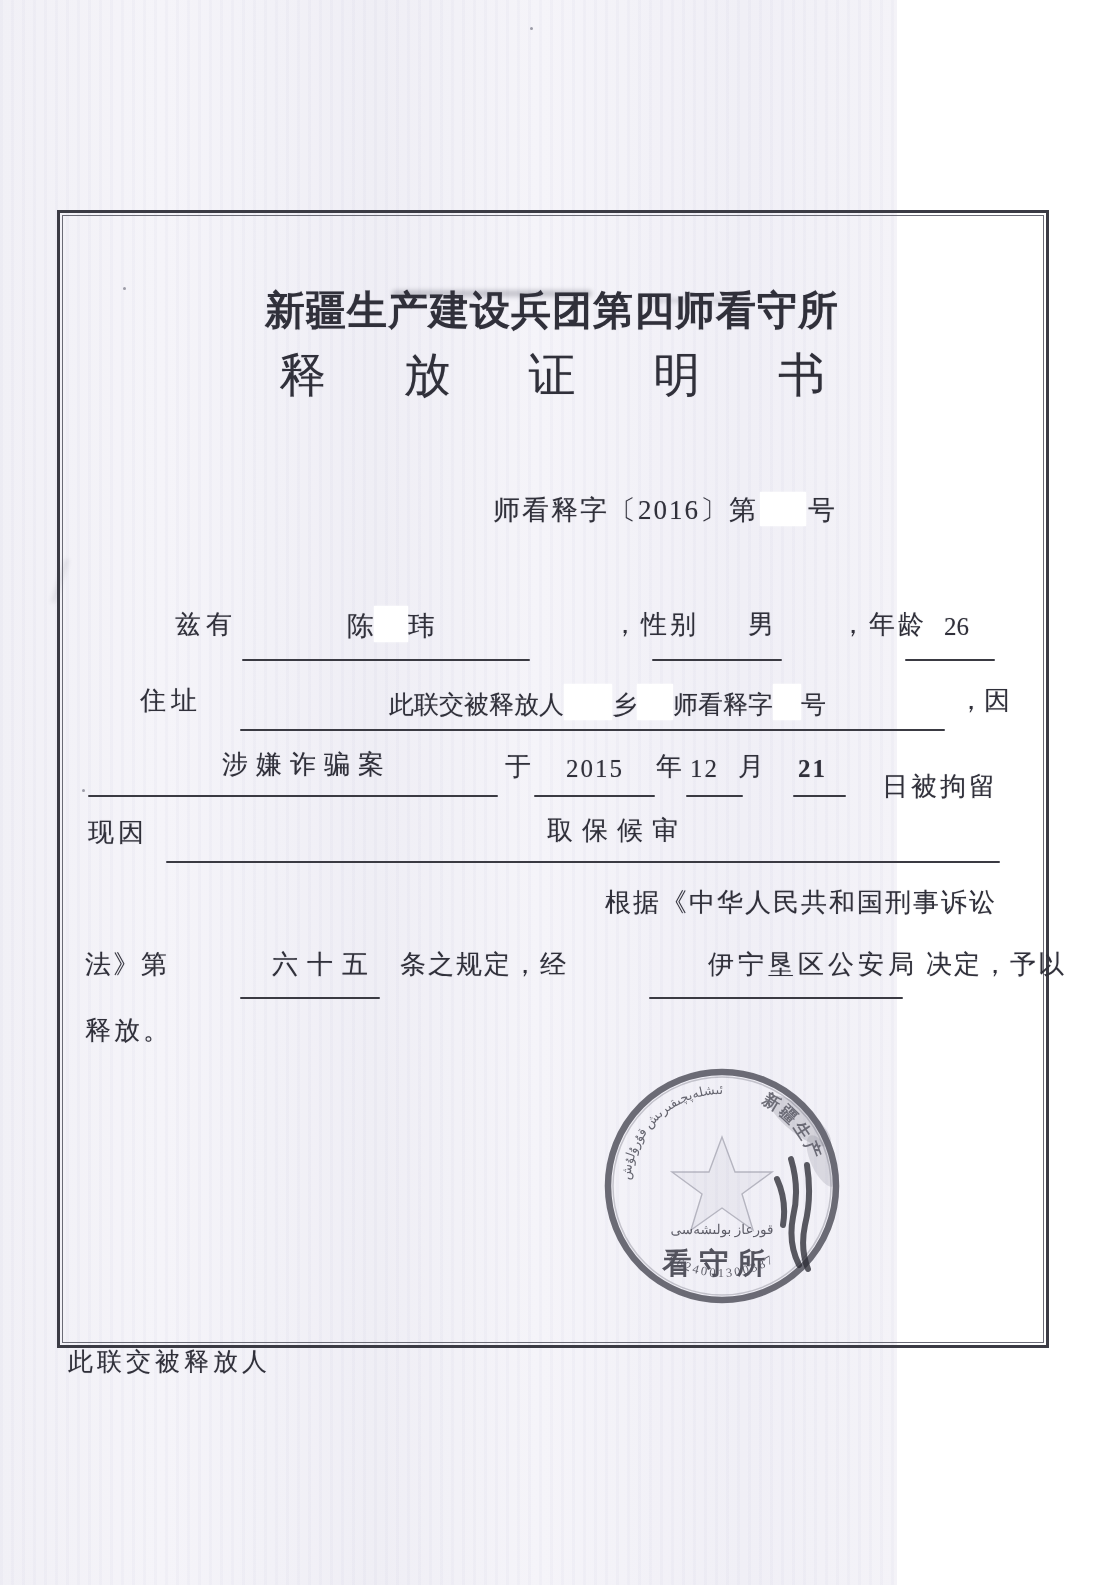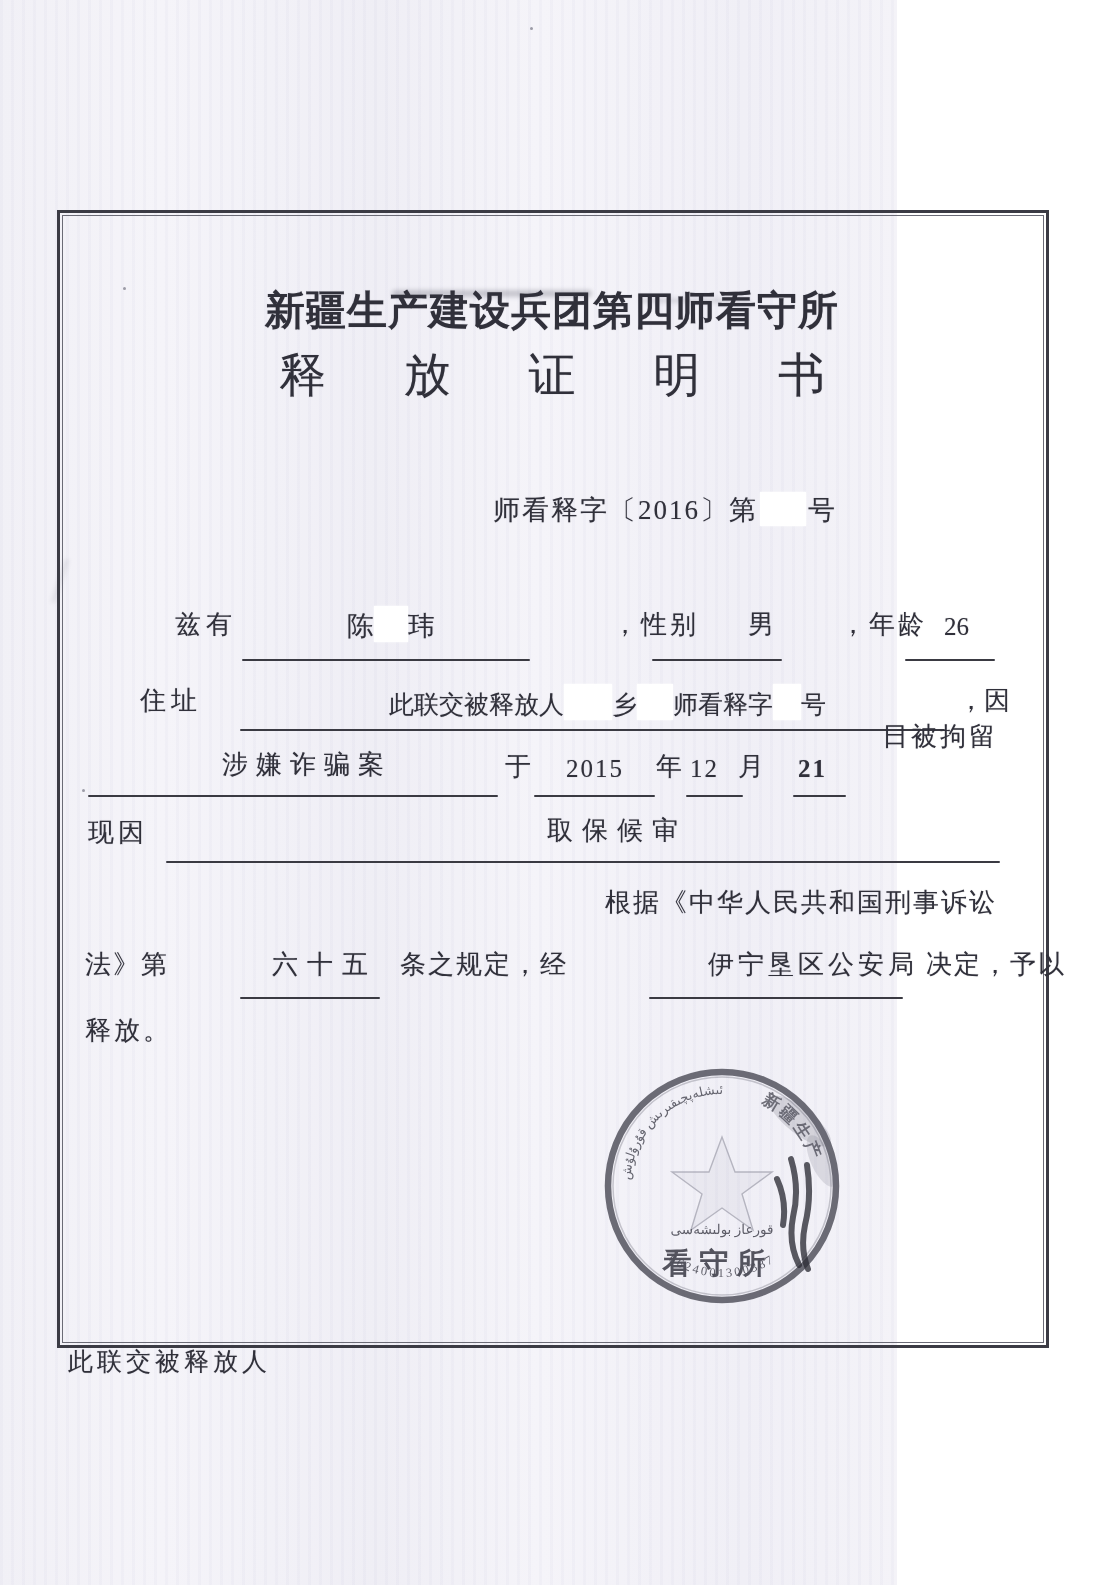--- a/index.html
+++ b/index.html
@@ -77,21 +77,21 @@
   <div class="txt" style="left:958px;top:686px;">，因</div>
   <div class="ul" style="left:240px;top:729px;width:705px;"></div>
 
   <div class="txt" style="left:222px;top:750px;letter-spacing:8px;">涉嫌诈骗案</div>
   <div class="txt" style="left:505px;top:752px;">于</div>
   <div class="txt" style="left:566px;top:755px;font-size:25px;letter-spacing:2px;">2015</div>
   <div class="txt" style="left:656px;top:752px;">年</div>
   <div class="txt" style="left:690px;top:755px;font-size:25px;letter-spacing:2px;">12</div>
   <div class="txt" style="left:738px;top:752px;">月</div>
   <div class="txt" style="left:798px;top:755px;font-size:25px;letter-spacing:2px;font-weight:bold;">21</div>
-  <div class="txt" style="left:882px;top:722px;letter-spacing:3px;">日被拘留</div>
+  <div class="txt" style="left:882px;top:772px;letter-spacing:3px;">日被拘留</div>
   <div class="ul" style="left:88px;top:795px;width:410px;"></div>
   <div class="ul" style="left:534px;top:795px;width:121px;"></div>
   <div class="ul" style="left:686px;top:795px;width:57px;"></div>
   <div class="ul" style="left:793px;top:795px;width:53px;"></div>
 
   <div class="txt" style="left:88px;top:818px;letter-spacing:4px;">现因</div>
   <div class="txt" style="left:547px;top:816px;letter-spacing:9px;">取保候审</div>
   <div class="ul" style="left:166px;top:861px;width:834px;"></div>
 
   <div class="txt" style="left:605px;top:888px;letter-spacing:2px;">根据《中华人民共和国刑事诉讼</div>

